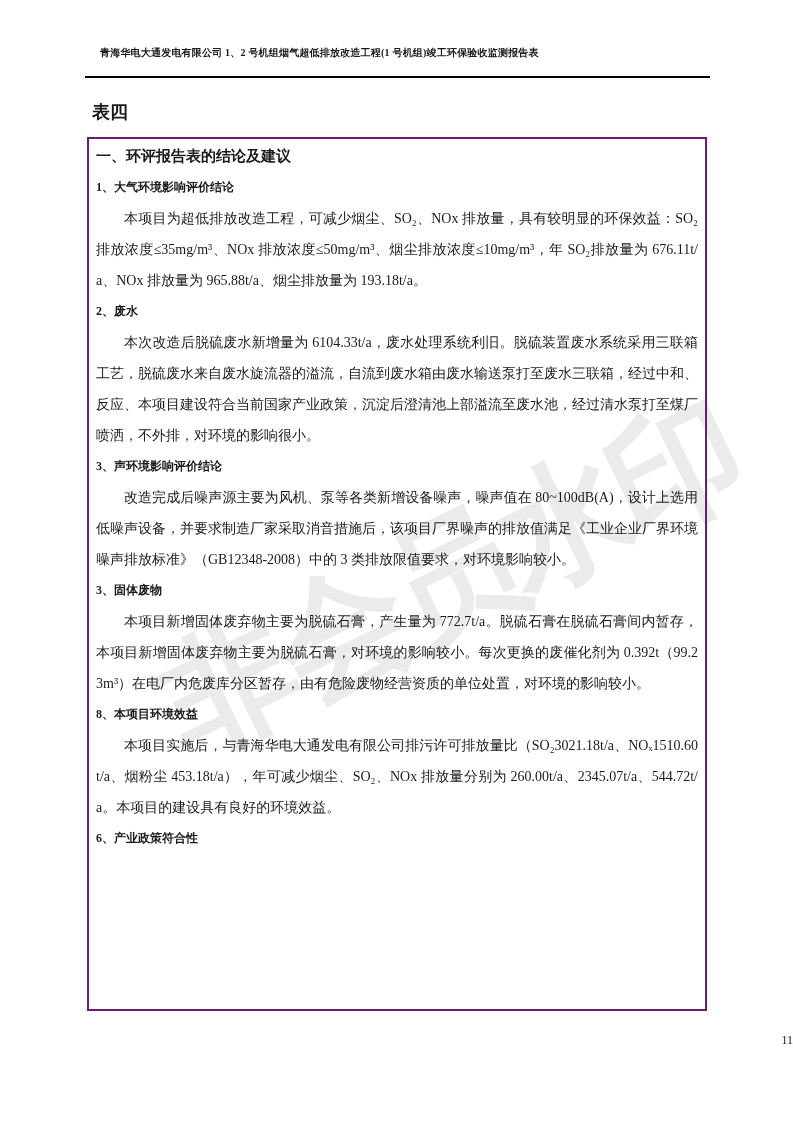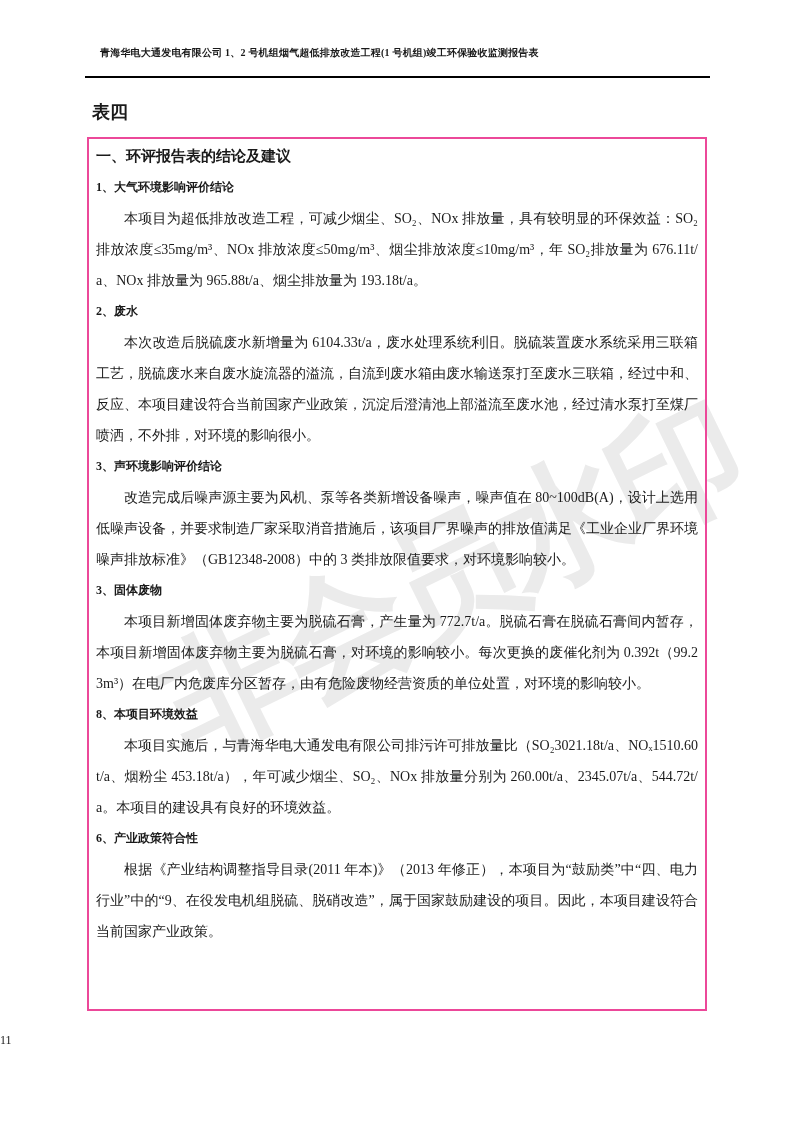--- a/index.html
+++ b/index.html
@@ -57,21 +57,21 @@
     font-weight: bold;
     z-index: 1;
   }
   .report-box {
     position: absolute;
     left: 87px;
     top: 137px;
     width: 620px;
     height: 874px;
     box-sizing: border-box;
-    border: 2px solid #ec4899;
+    border: 2px solid #701a75;
     padding: 2px 7px 0 7px;
     z-index: 1;
     background: transparent;
   }
   .report-title {
     font-size: 15px;
     font-weight: bold;
     line-height: 31px;
   }
   .section-heading {
@@ -85,21 +85,21 @@
     line-height: 31px;
     text-align: justify;
     text-indent: 2em;
     word-break: break-all;
   }
   .page-number {
     position: absolute;
     left: 0;
     top: 1033px;
     width: 100%;
-    text-align: left;
+    text-align: right;
     font-size: 12px;
     z-index: 1;
   }
 </style>
 </head>
 <body>
 
 <div class="page">
 
   <div class="watermark">非会员水印</div>
@@ -133,20 +133,19 @@
     <p class="section-paragraph">本项目新增固体废弃物主要为脱硫石膏，产生量为 772.7t/a。脱硫石膏在脱硫石膏间内暂存，本项目新增固体废弃物主要为脱硫石膏，对环境的影响较小。每次更换的废催化剂为 0.392t（99.23m³）在电厂内危废库分区暂存，由有危险废物经营资质的单位处置，对环境的影响较小。</p>
   </section>
 
   <section class="report-section">
     <div class="section-heading">8、本项目环境效益</div>
     <p class="section-paragraph">本项目实施后，与青海华电大通发电有限公司排污许可排放量比（SO₂3021.18t/a、NOₓ1510.60t/a、烟粉尘 453.18t/a），年可减少烟尘、SO₂、NOx 排放量分别为 260.00t/a、2345.07t/a、544.72t/a。本项目的建设具有良好的环境效益。</p>
   </section>
 
   <section class="report-section">
     <div class="section-heading">6、产业政策符合性</div>
-    <p class="section-paragraph">根据《产业结构调整指导目录(2011 年本)》（2013 年修正），本项目为“鼓励类”中“四、电力行业”中的“9、在役发电机组脱硫、脱硝改造”，属于国家鼓励建设的项目。因此，本项目建设符合当前国家产业政策。</p>
   </section>
 </div>
   </div>
 
   <div class="page-number">11</div>
 
 </div>
 
 </body></html>

